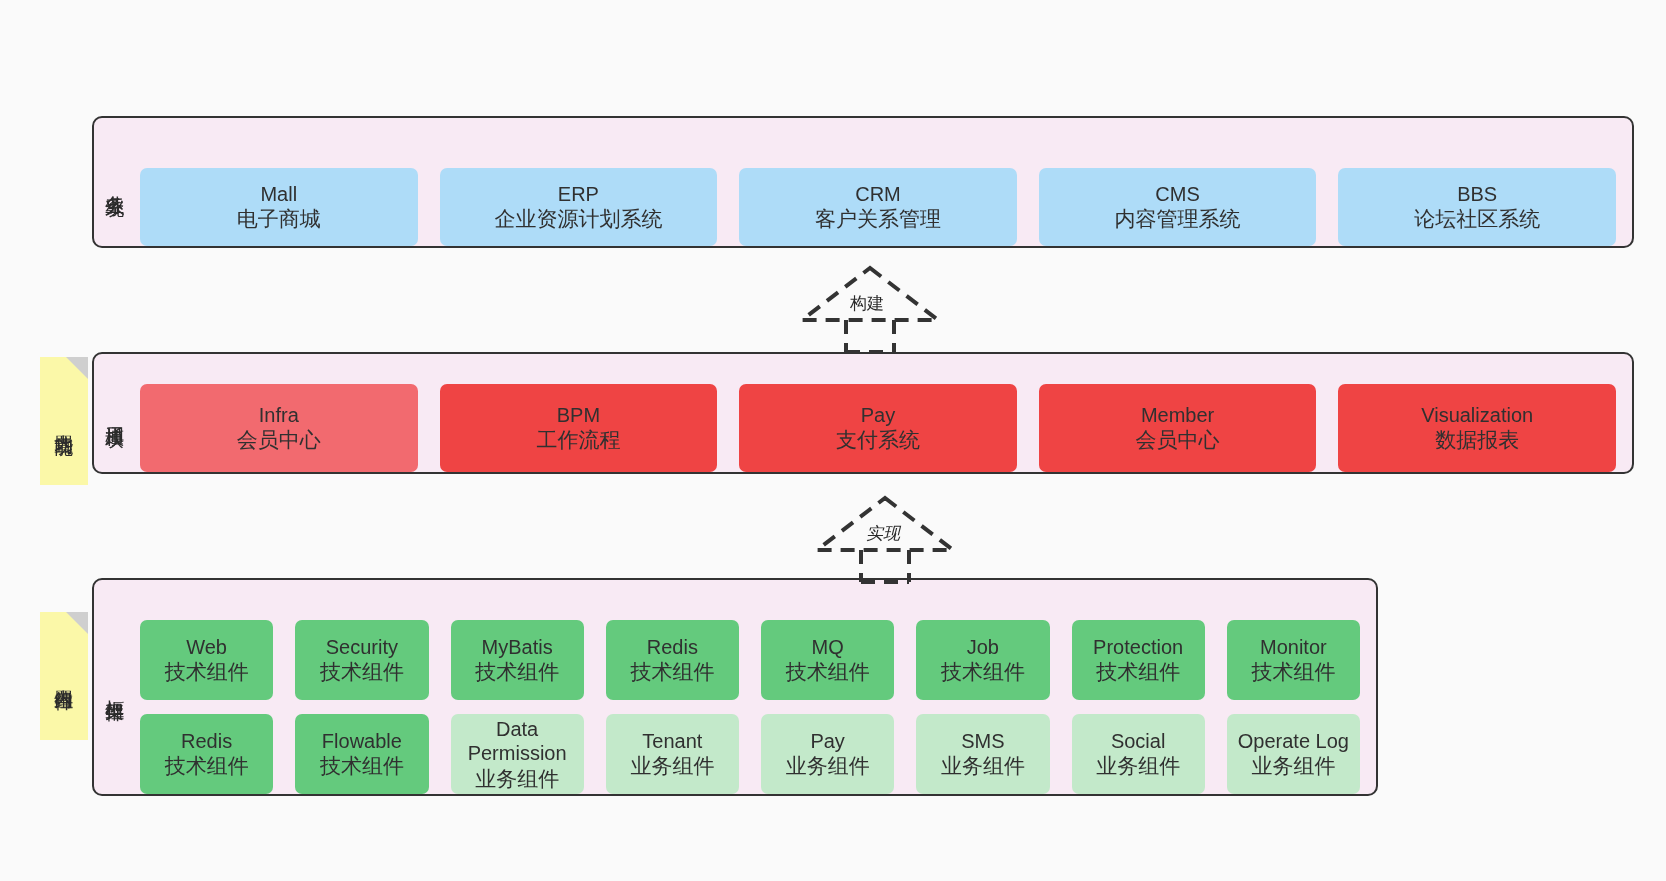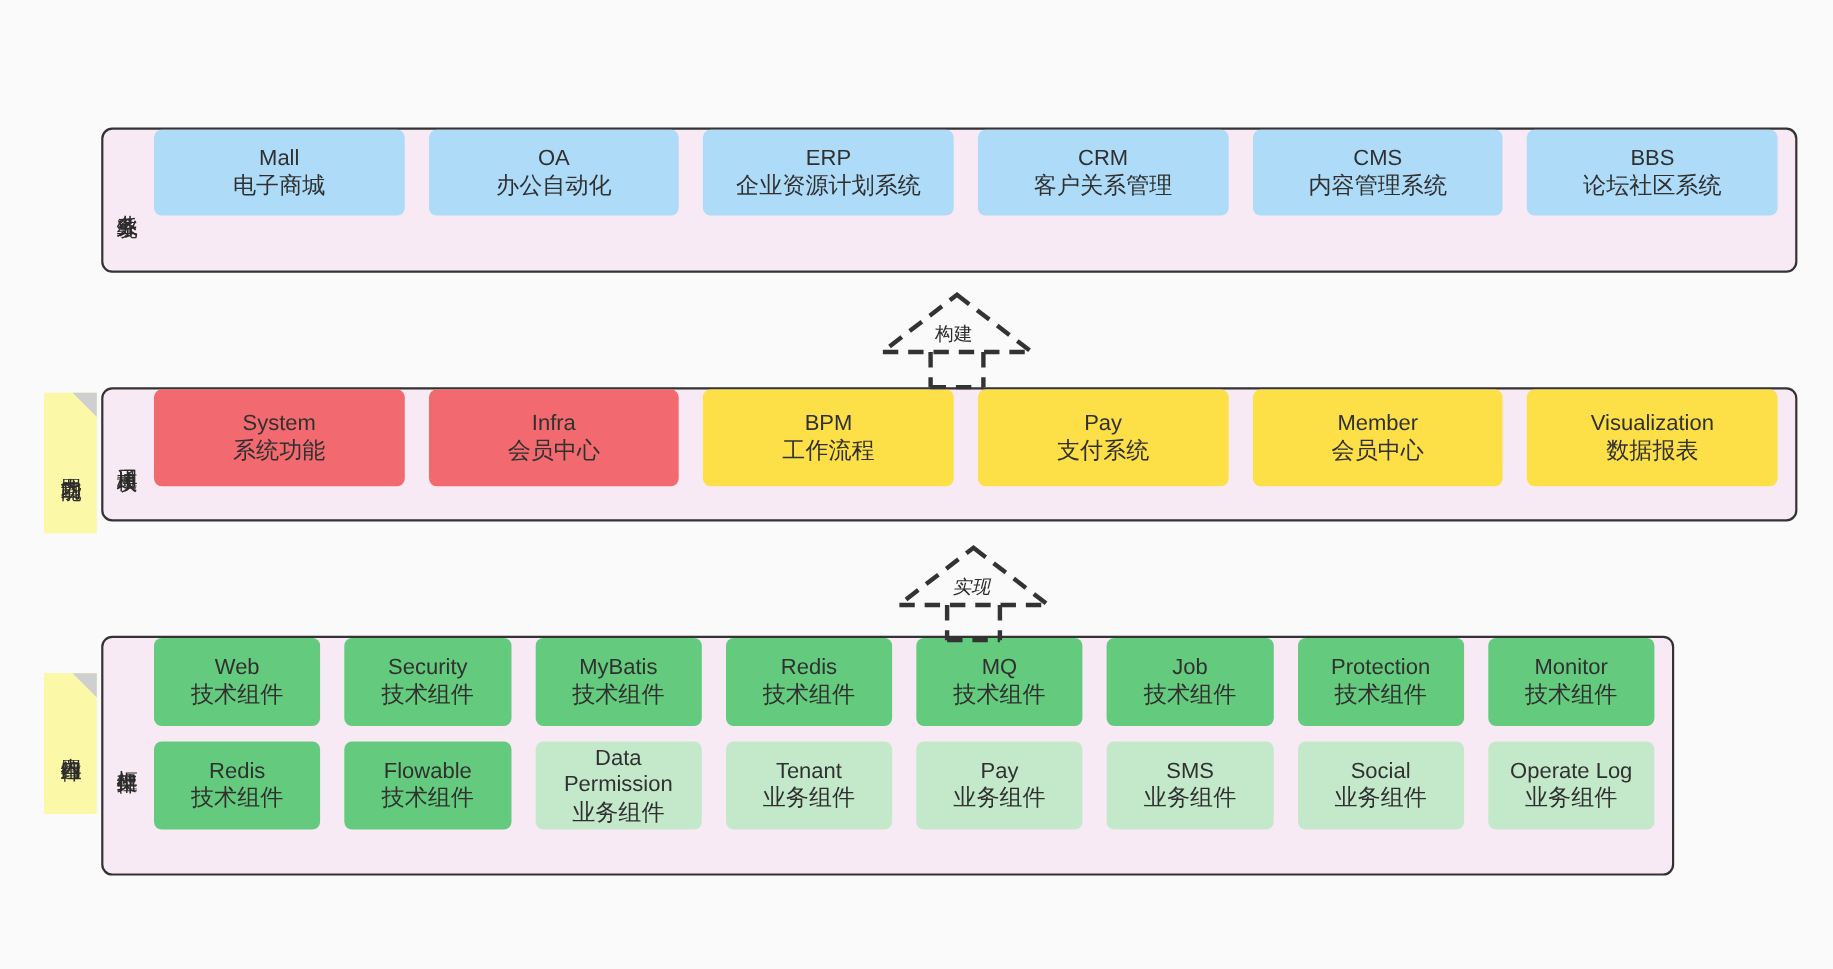--- a/index.html
+++ b/index.html
@@ -44,21 +44,21 @@
     color: #2b2b2b;
     writing-mode: vertical-rl;
     text-orientation: upright;
     padding: 0 2px;
     white-space: nowrap;
   }
   .layer-body {
     flex: 1 1 auto;
     display: flex;
     flex-direction: column;
-    justify-content: flex-start;
+    justify-content: flex-end;
     gap: 14px;
     padding: 0 16px 0 4px;
   }
   .row {
     display: flex;
     flex-direction: row;
     align-items: stretch;
     gap: 22px;
   }
 
@@ -78,21 +78,21 @@
   .card .t1 {
     font-size: 20px;
     color: #303030;
   }
   .card .t2 {
     font-size: 21px;
     color: #303030;
   }
   .card.blue      { background: #aedcf8; }
   .card.red       { background: #f26a6f; }
-  .card.pink      { background: #fde047; }
+  .card.pink      { background: #ef4444; }
   .card.green     { background: #64ca7d; }
   .card.lightgreen{ background: #c3e9ca; }
 
   .h-blue   { height: 78px; }
   .h-red    { height: 88px; }
   .h-green  { height: 80px; }
 
   
   .note {
     position: absolute;
@@ -142,24 +142,20 @@
   <div class="layer" id="layer-business" style="left:92px; top:116px; width:1542px; height:132px;">
     <div class="layer-title">业务系统</div>
     <div class="layer-body">
       <div class="row">
 
         <div class="card blue h-blue">
           <span class="t1">Mall</span>
           <span class="t2">电子商城</span>
         </div>
 
-        <div class="card blue h-blue">
-          <span class="t1">OA</span>
-          <span class="t2">办公自动化</span>
-        </div>
 
         <div class="card blue h-blue">
           <span class="t1">ERP</span>
           <span class="t2">企业资源计划系统</span>
         </div>
 
         <div class="card blue h-blue">
           <span class="t1">CRM</span>
           <span class="t2">客户关系管理</span>
         </div>
@@ -189,24 +185,20 @@
   <div class="note" style="left:40px; top:357px; width:48px; height:128px;">
     <span class="fold"></span>
     <span>内置功能</span>
   </div>
 
   <div class="layer" id="layer-common" style="left:92px; top:352px; width:1542px; height:122px;">
     <div class="layer-title">通用模块</div>
     <div class="layer-body">
       <div class="row">
 
-        <div class="card red h-red">
-          <span class="t1">System</span>
-          <span class="t2">系统功能</span>
-        </div>
 
         <div class="card red h-red">
           <span class="t1">Infra</span>
           <span class="t2">会员中心</span>
         </div>
 
         <div class="card pink h-red">
           <span class="t1">BPM</span>
           <span class="t2">工作流程</span>
         </div>
@@ -234,21 +226,21 @@
     <path d="M 80 6 L 148 58 L 12 58 Z" fill="none" stroke="#333333" stroke-width="4" stroke-dasharray="14,9" stroke-linejoin="miter"></path>
     <path d="M 56 58 L 56 90 M 104 58 L 104 90 M 56 90 L 104 90" fill="none" stroke="#333333" stroke-width="4" stroke-dasharray="14,9"></path>
   </svg>
   <div class="arrow-label" style="left:866px; top:522px;font-style:italic;">实现</div>
 
   <div class="note" style="left:40px; top:612px; width:48px; height:128px;">
     <span class="fold"></span>
     <span>内置组件</span>
   </div>
 
-  <div class="layer" id="layer-framework" style="left:92px; top:578px; width:1430px; height:218px;">
+  <div class="layer" id="layer-framework" style="left:92px; top:578px; width:1286px; height:218px;">
     <div class="layer-title">框架组件</div>
     <div class="layer-body">
 
       <div class="row">
         <div class="card green h-green">
           <span class="t1">Web</span>
           <span class="t2">技术组件</span>
         </div>
         <div class="card green h-green">
           <span class="t1">Security</span>

